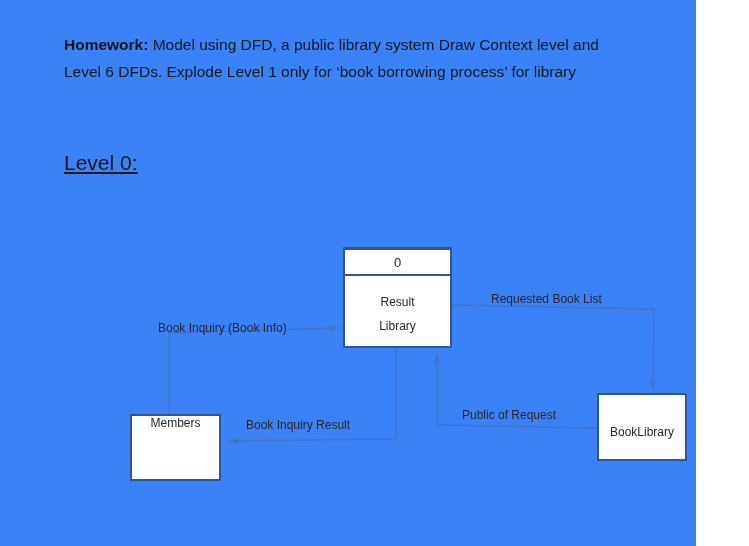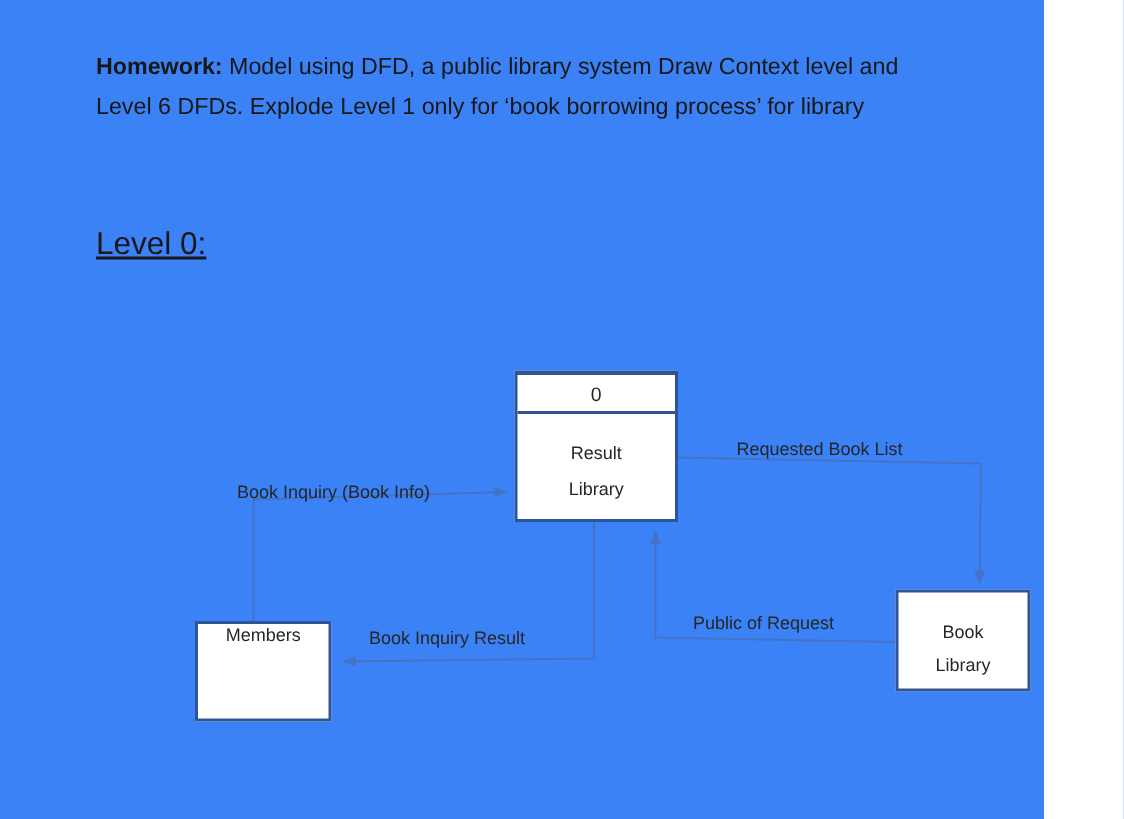--- a/index.html
+++ b/index.html
@@ -70,21 +70,21 @@
     width: 91px; height: 67px;
     display: flex;
     align-items: flex-start;
     justify-content: center;
     padding-bottom: 16px;
   }
   .supplier-box {
     left: 597px; top: 393px;
     width: 90px; height: 68px;
     display: flex;
-    flex-direction: column;
+    flex-direction: row;
     align-items: center;
     justify-content: center;
     padding-top: 10px;
     line-height: 22px;
   }
   
   .flow-label {
     position: absolute;
     font-size: 12px;
     line-height: 14px;

